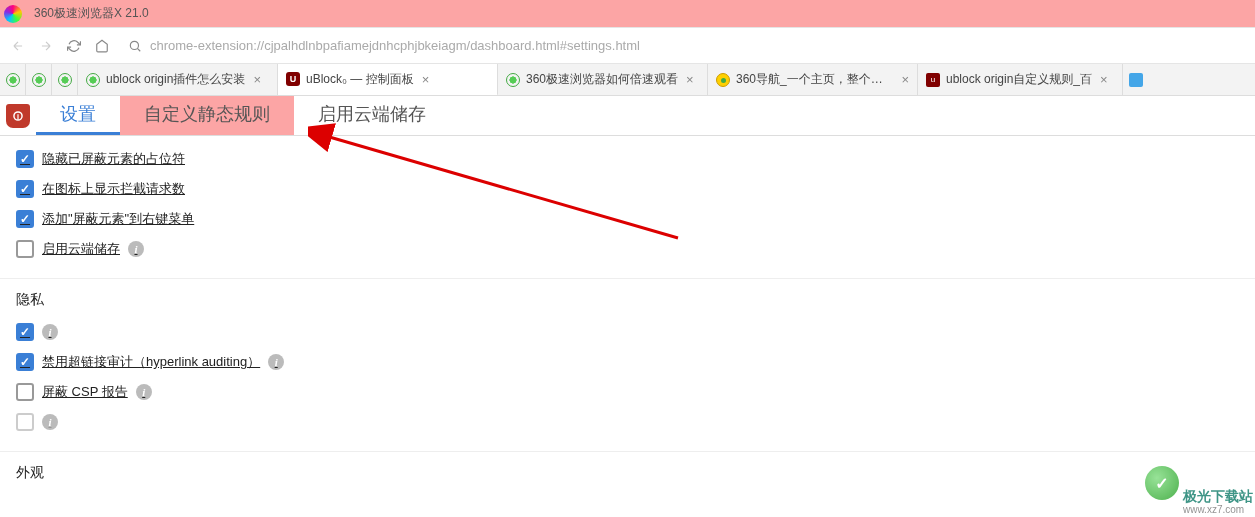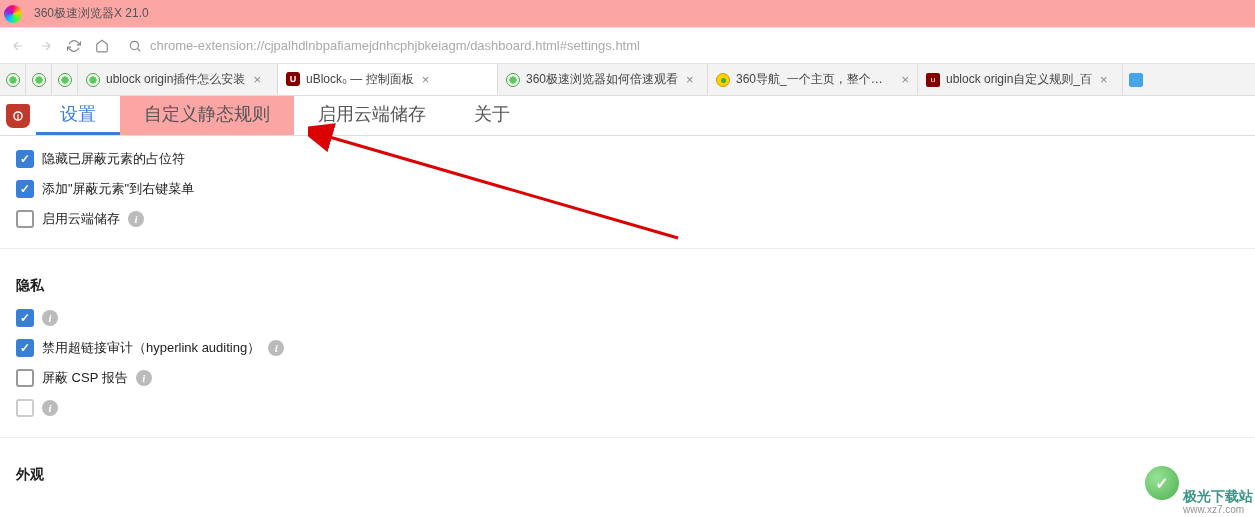--- a/index.html
+++ b/index.html
@@ -36,28 +36,28 @@
     .ublock-nav { height: 40px; display: flex; align-items: stretch; border-bottom: 1px solid #ddd; background: #fff; }
     .ub-logo { width: 36px; display: flex; align-items: center; justify-content: center; }
     .ub-shield { width: 24px; height: 24px; background: #c0392b; border-radius: 3px 3px 7px 7px; display:flex;align-items:center;justify-content:center; }
     .ub-shield svg { width:14px;height:14px;}
     .ub-tab { padding: 0 24px; display: flex; align-items: center; font-size: 18px; color: #555; cursor: pointer; border-bottom: 3px solid transparent; }
     .ub-tab.active { color: #3a7fd6; border-bottom: 3px solid #3a7fd6; }
     .ub-tab.hover { background: #fca5a5; }
     
     
     .content { padding: 14px 16px; display: flex; flex-direction: column; gap: 12px; }
-    .setting-row { display: flex; align-items: center; gap: 8px; font-size: 13px; color: #222; }
+    .setting-row { display: flex; align-items: center; gap: 8px; font-size: 13px; color: #222; text-decoration: underline; }
     .setting-row.disabled { color: #999; }
     .cb { width: 18px; height: 18px; border-radius: 3px; border: 2px solid #999; display: flex; align-items: center; justify-content: center; cursor: pointer; flex-shrink:0;}
     .cb.checked { background: #3a7fd6; border-color: #3a7fd6; }
     .cb.checked::after { content: "✓"; color: #fff; font-size: 12px; font-weight: bold; }
     .cb.disabled { border-color: #ccc; }
     .info-icon { width: 16px; height: 16px; border-radius: 50%; background: #bbb; color: #fff; font-size: 11px; font-style: italic; font-weight: bold; display: flex; align-items: center; justify-content: center; cursor: pointer; font-family: serif;}
-    .section-header { font-size: 14px; color: #222; margin-top: 16px; margin-bottom: 2px; font-weight: bold; }
+    .section-header { font-size: 14px; color: #222; margin-bottom: 2px; }
     .divider { height: 1px; background: #eee; margin: 8px -16px 0; }
     
     
     .arrow-svg { position: absolute; top: 118px; left: 308px; pointer-events: none; z-index: 10; }
     
     
     .watermark { position: absolute; right: 2px; bottom: 2px; display: flex; align-items: center; gap: 4px; opacity: 0.9; }
     .wm-icon { width: 34px; height: 34px; border-radius: 50%; background: radial-gradient(circle at 35% 35%, #8de08d, #3aa83a);display:flex;align-items:center;justify-content:center;color:#fff;font-weight:bold;font-size:16px;}
     .wm-text { display: flex; flex-direction: column; line-height: 1.1; }
     .wm-text .t1 { font-size: 14px; color: #2a8a7a; font-weight: bold; margin-top: 37px;}
@@ -147,27 +147,30 @@
     <div class="ub-shield">
       <svg viewBox="0 0 24 24" fill="#fff">
           <circle cx="12" cy="12" r="7" fill="none" stroke="#fff" stroke-width="2.5"></circle>
           <rect x="11" y="9" width="2" height="9" fill="#fff"></rect>
         </svg>
     </div>
   </div>
   <div class="ub-tab active">设置</div>
   <div class="ub-tab hover">自定义静态规则</div>
   <div class="ub-tab">启用云端储存</div>
-  <div class="ub-tab">关于</div>
 </div>
 
 <div class="content">
   <div class="setting-row">
     <span class="cb checked"></span>
     <span>隐藏已屏蔽元素的占位符</span>
+  </div>
+  <div class="setting-row">
+    <span class="cb checked"></span>
+    <span>在图标上显示拦截请求数</span>
   </div>
   <div class="setting-row">
     <span class="cb checked"></span>
     <span>添加"屏蔽元素"到右键菜单</span>
   </div>
   <div class="setting-row">
     <span class="cb"></span>
     <span>启用云端储存</span>
     <span class="info-icon">i</span>
   </div>

